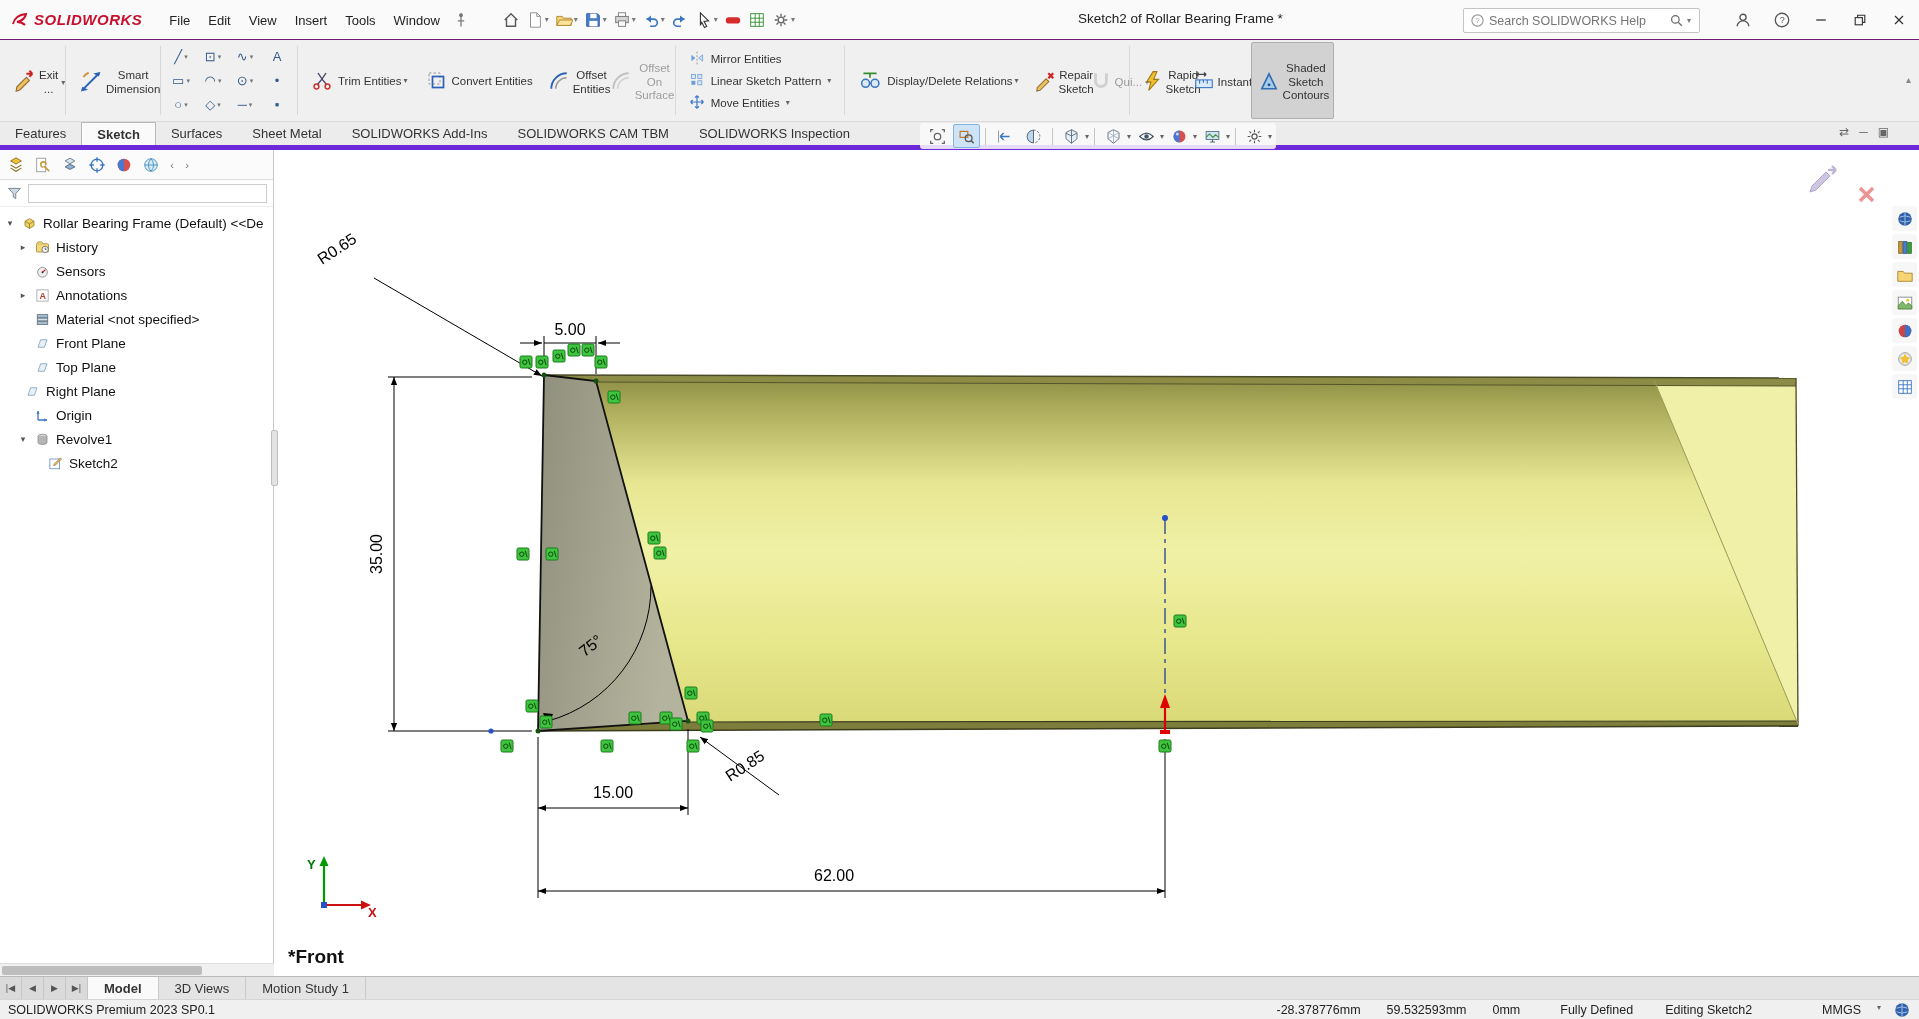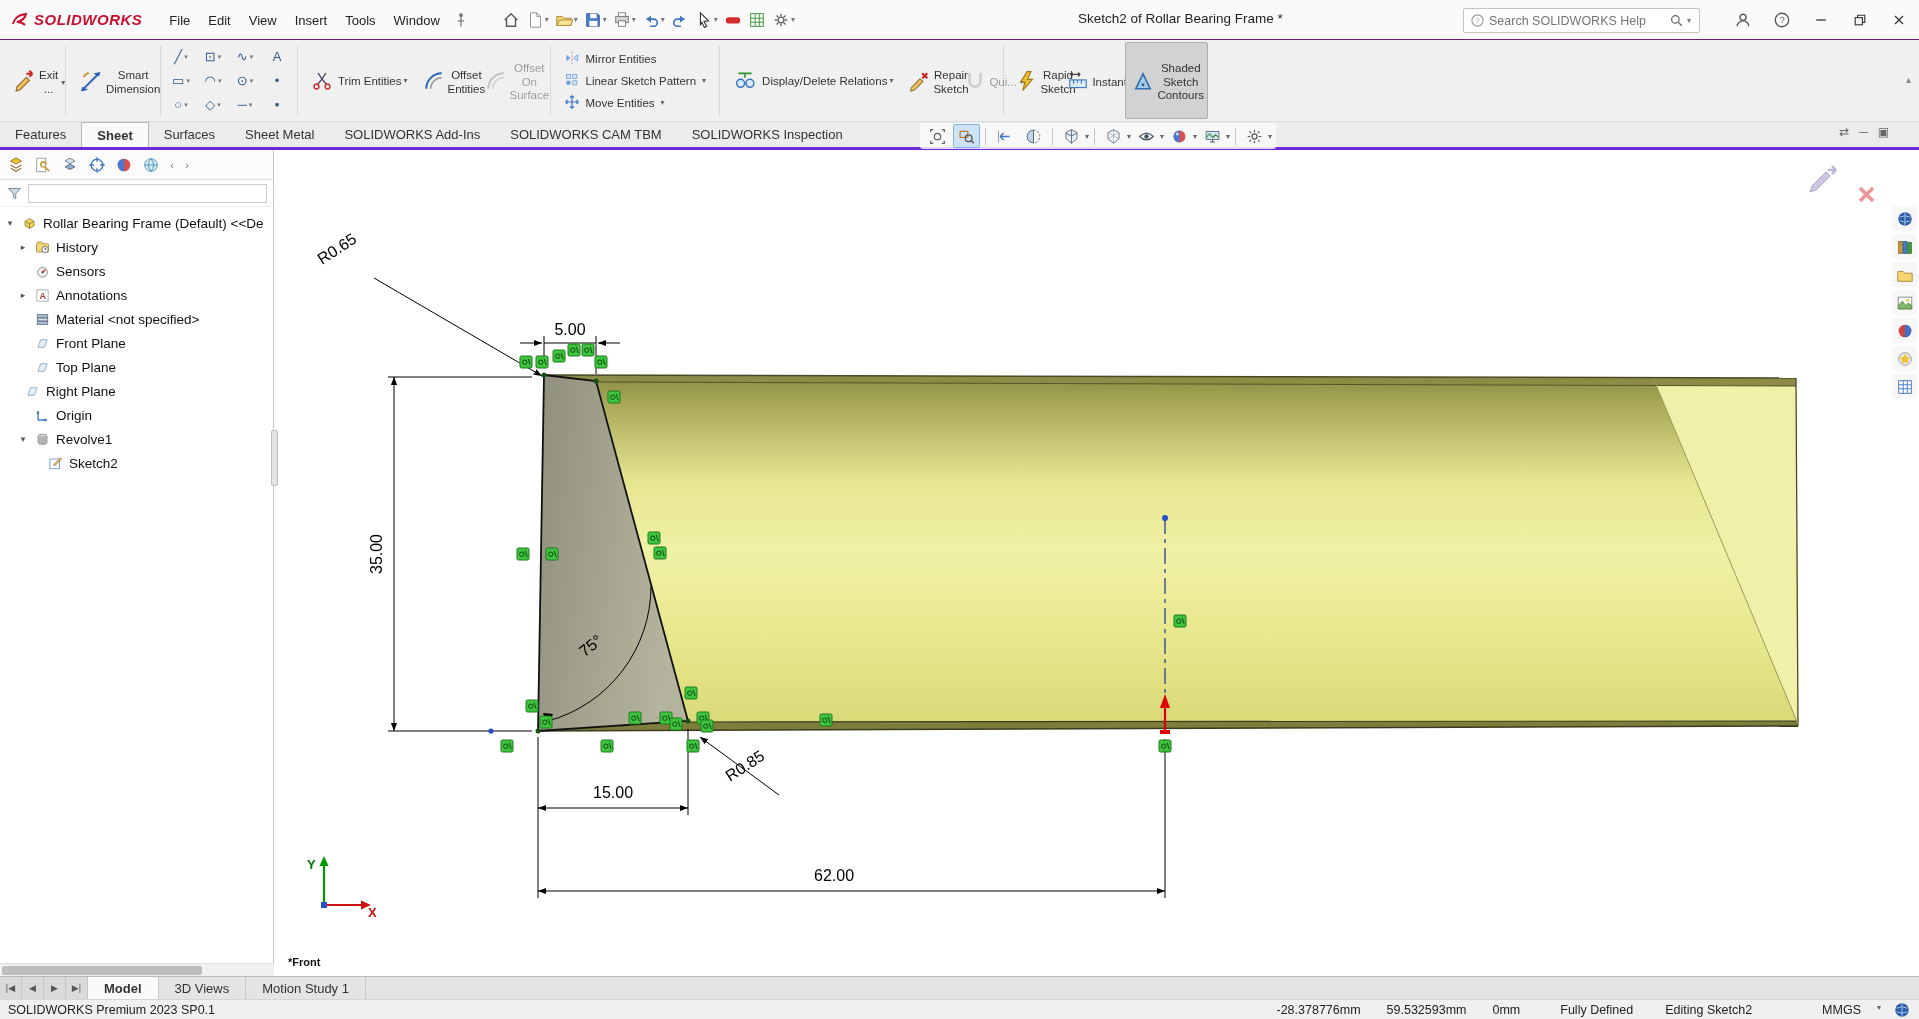--- a/index.html
+++ b/index.html
@@ -39,21 +39,21 @@
   .rb-active { background:#d2d2d2; border:1px solid #aeaeae; border-radius:2px; }
   #sketch-grid { display:flex; gap:2px; align-items:center; }
   .sg-col { display:flex; flex-direction:column; gap:1px; }
   .sg-btn { width:30px; height:23px; display:flex; align-items:center; justify-content:center;
     font-size:13px; color:#335a88; cursor:default; }
   .sg-g { line-height:1; }
   .sg-caret { font-size:7px; color:#777; margin-left:2px; }
   #ribbon-collapse { position:absolute; right:8px; top:34px; font-size:10px; color:#888; cursor:default; }
 
   
-  #tabrow { position:relative; height:28px; background:#ececec; border-bottom:3px solid #6d28d9;
+  #tabrow { position:relative; height:28px; background:#ececec; border-bottom:5px solid #6d28d9;
     display:flex; align-items:stretch; }
   .cmd-tab { padding:0 15px; font-size:13px; color:#333; display:flex; align-items:center; cursor:default; }
   .cmd-tab.active { background:#fafafa; border:1px solid #b8b8b8; border-bottom:none; font-weight:bold; }
   #headsup { position:absolute; left:920px; top:1px; height:26px; display:flex; align-items:center; gap:2px;
     background:rgba(250,250,250,0.85); border-radius:3px; padding:0 4px; }
   .hu-btn { width:27px; height:24px; display:flex; align-items:center; justify-content:center; cursor:default;
     border-radius:2px; }
   .hu-btn.active { background:#cfe3f6; border:1px solid #84b4e0; }
   .hu-caret { font-size:8px; color:#666; margin-left:-2px; }
   .hu-sep { width:1px; height:17px; background:#c6c6c6; margin:0 3px; }
@@ -79,21 +79,21 @@
   .tree-lbl { color:#111; overflow:hidden; }
   #panel-hscroll { position:absolute; bottom:0; left:0; width:274px; height:13px; background:#f0f0f0;
     border-top:1px solid #ddd; }
   #panel-hscroll .thumb { position:absolute; left:2px; top:2px; width:200px; height:9px; background:#bdbdbd;
     border-radius:2px; }
   #splitter-handle { position:absolute; left:271px; top:430px; width:7px; height:56px; background:#e3e3e3;
     border:1px solid #c0c0c0; border-radius:2px; z-index:5; }
 
   #viewport { flex:1; position:relative; background:#ffffff; overflow:hidden; }
   #vp-svg { position:absolute; left:0; top:0; }
-  #front-label { position:absolute; left:14px; bottom:8px; font-size:11px; font-weight:600; color:#111;margin-top:46px; }
+  #front-label { position:absolute; left:14px; bottom:8px; font-size:19px; font-weight:600; color:#111;margin-top:46px; }
   #taskpane-strip { position:absolute; right:2px; top:56px; display:flex; flex-direction:column; gap:3px; }
   .tp-btn { width:25px; height:25px; display:flex; align-items:center; justify-content:center; cursor:default;
     background:#f7f7f7; border-radius:3px; }
 
   .dimtxt { font-size:16px; fill:#000; font-family:"Liberation Sans",sans-serif; }
   .axis-lbl { font-size:13px; font-weight:bold; font-family:"Liberation Sans",sans-serif; }
 
   
   #bottombar { height:23px; background:#e4e4e4; border-top:1px solid #b9b9b9; display:flex; align-items:stretch; }
   .nav-btn { width:22px; display:flex; align-items:center; justify-content:center; font-size:9px; color:#555;
@@ -330,20 +330,27 @@
     <span class="row">
         <span><svg width="20" height="20" viewBox="0 0 20 20">
             <path d="M6,3 c3,5 5,8 9,12 M14,3 c-3,5 -5,8 -9,12" stroke="#446" stroke-width="1.4" fill="none"></path>
             <circle cx="4.5" cy="16.5" r="2.4" fill="none" stroke="#c33" stroke-width="1.5"></circle>
             <circle cx="15.5" cy="16.5" r="2.4" fill="none" stroke="#c33" stroke-width="1.5"></circle>
           </svg></span>
     <span>Trim Entities</span>
       </span>
       <span class="rb-caret">▾</span>
   </div>
+  <div class="rb-wide">
+    <span><svg width="20" height="20" viewBox="0 0 20 20">
+          <rect x="3" y="3" width="11" height="11" fill="none" stroke="#999" stroke-dasharray="2.5 2"></rect>
+          <rect x="6.5" y="6.5" width="11" height="11" fill="none" stroke="#2a62b8" stroke-width="1.7"></rect>
+        </svg></span>
+    <span>Convert Entities</span>
+  </div>
   <div class="rb-big" style="width:62px">
     <span><svg width="22" height="22" viewBox="0 0 20 20">
           <path d="M3,17 A14,14 0 0 1 17,3" stroke="#2a62b8" stroke-width="1.7" fill="none"></path>
           <path d="M7,17 A10,10 0 0 1 17,7" stroke="#999" stroke-width="1.4" fill="none"></path>
         </svg></span>
     <span class="lbl">Offset Entities</span>
   </div>
   <div class="rb-big disabled" style="width:66px">
     <span><svg width="22" height="22" viewBox="0 0 20 20">
           <path d="M3,17 A14,14 0 0 1 17,3" stroke="#888" stroke-width="1.7" fill="none"></path>
@@ -427,21 +434,21 @@
           <circle cx="10" cy="13.5" r="1.3" fill="#20508c"></circle>
         </svg></span>
     <span class="lbl">Shaded Sketch Contours</span>
   </div>
   <span id="ribbon-collapse">▴</span>
 </div>
 
 <div id="tabrow">
   <div id="cmd-tabs" style="display:flex">
       <div class="cmd-tab">Features</div>
-      <div class="cmd-tab active">Sheet</div>
+      <div class="cmd-tab active">Sketch</div>
       <div class="cmd-tab">Surfaces</div>
       <div class="cmd-tab">Sheet Metal</div>
       <div class="cmd-tab">SOLIDWORKS Add-Ins</div>
       <div class="cmd-tab">SOLIDWORKS CAM TBM</div>
       <div class="cmd-tab">SOLIDWORKS Inspection</div>
     </div>
   <div id="headsup">
       <span class="hu-btn">
         <svg width="17" height="17" viewBox="0 0 20 20">
           <path d="M2,5 V2 h3 M15,2 h3 v3 M18,15 v3 h-3 M5,18 H2 v-3" stroke="#666" stroke-width="1.5" fill="none"></path>

